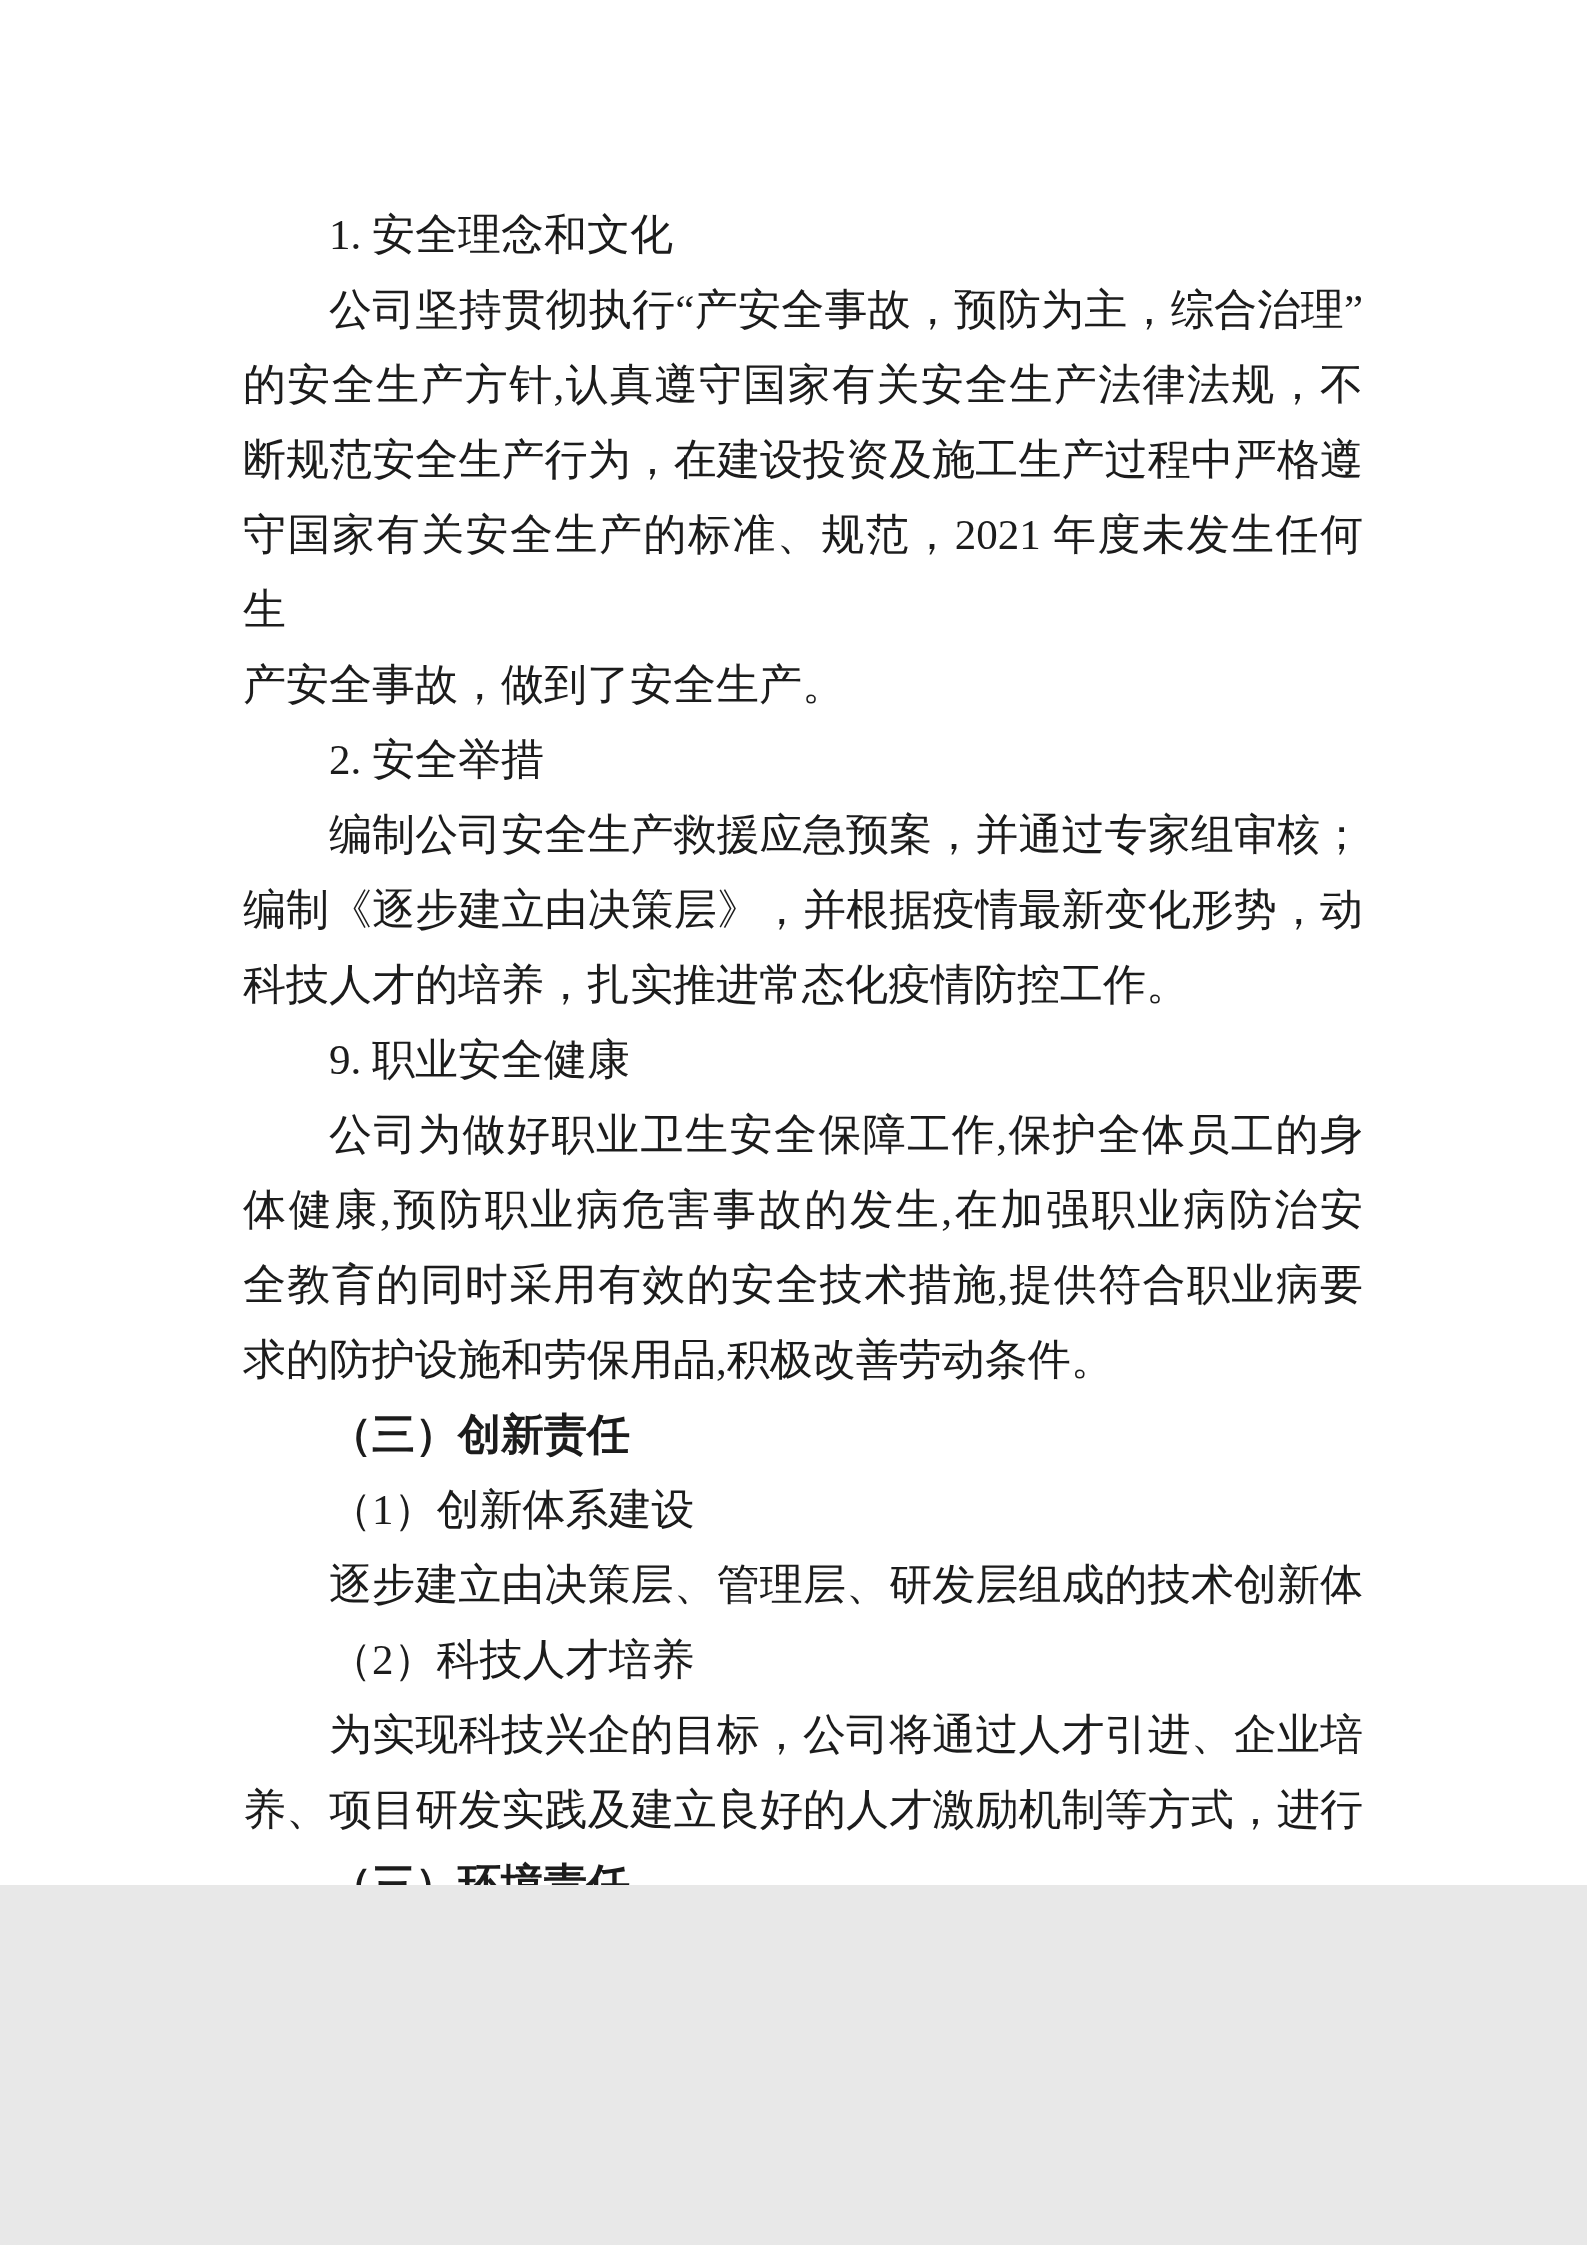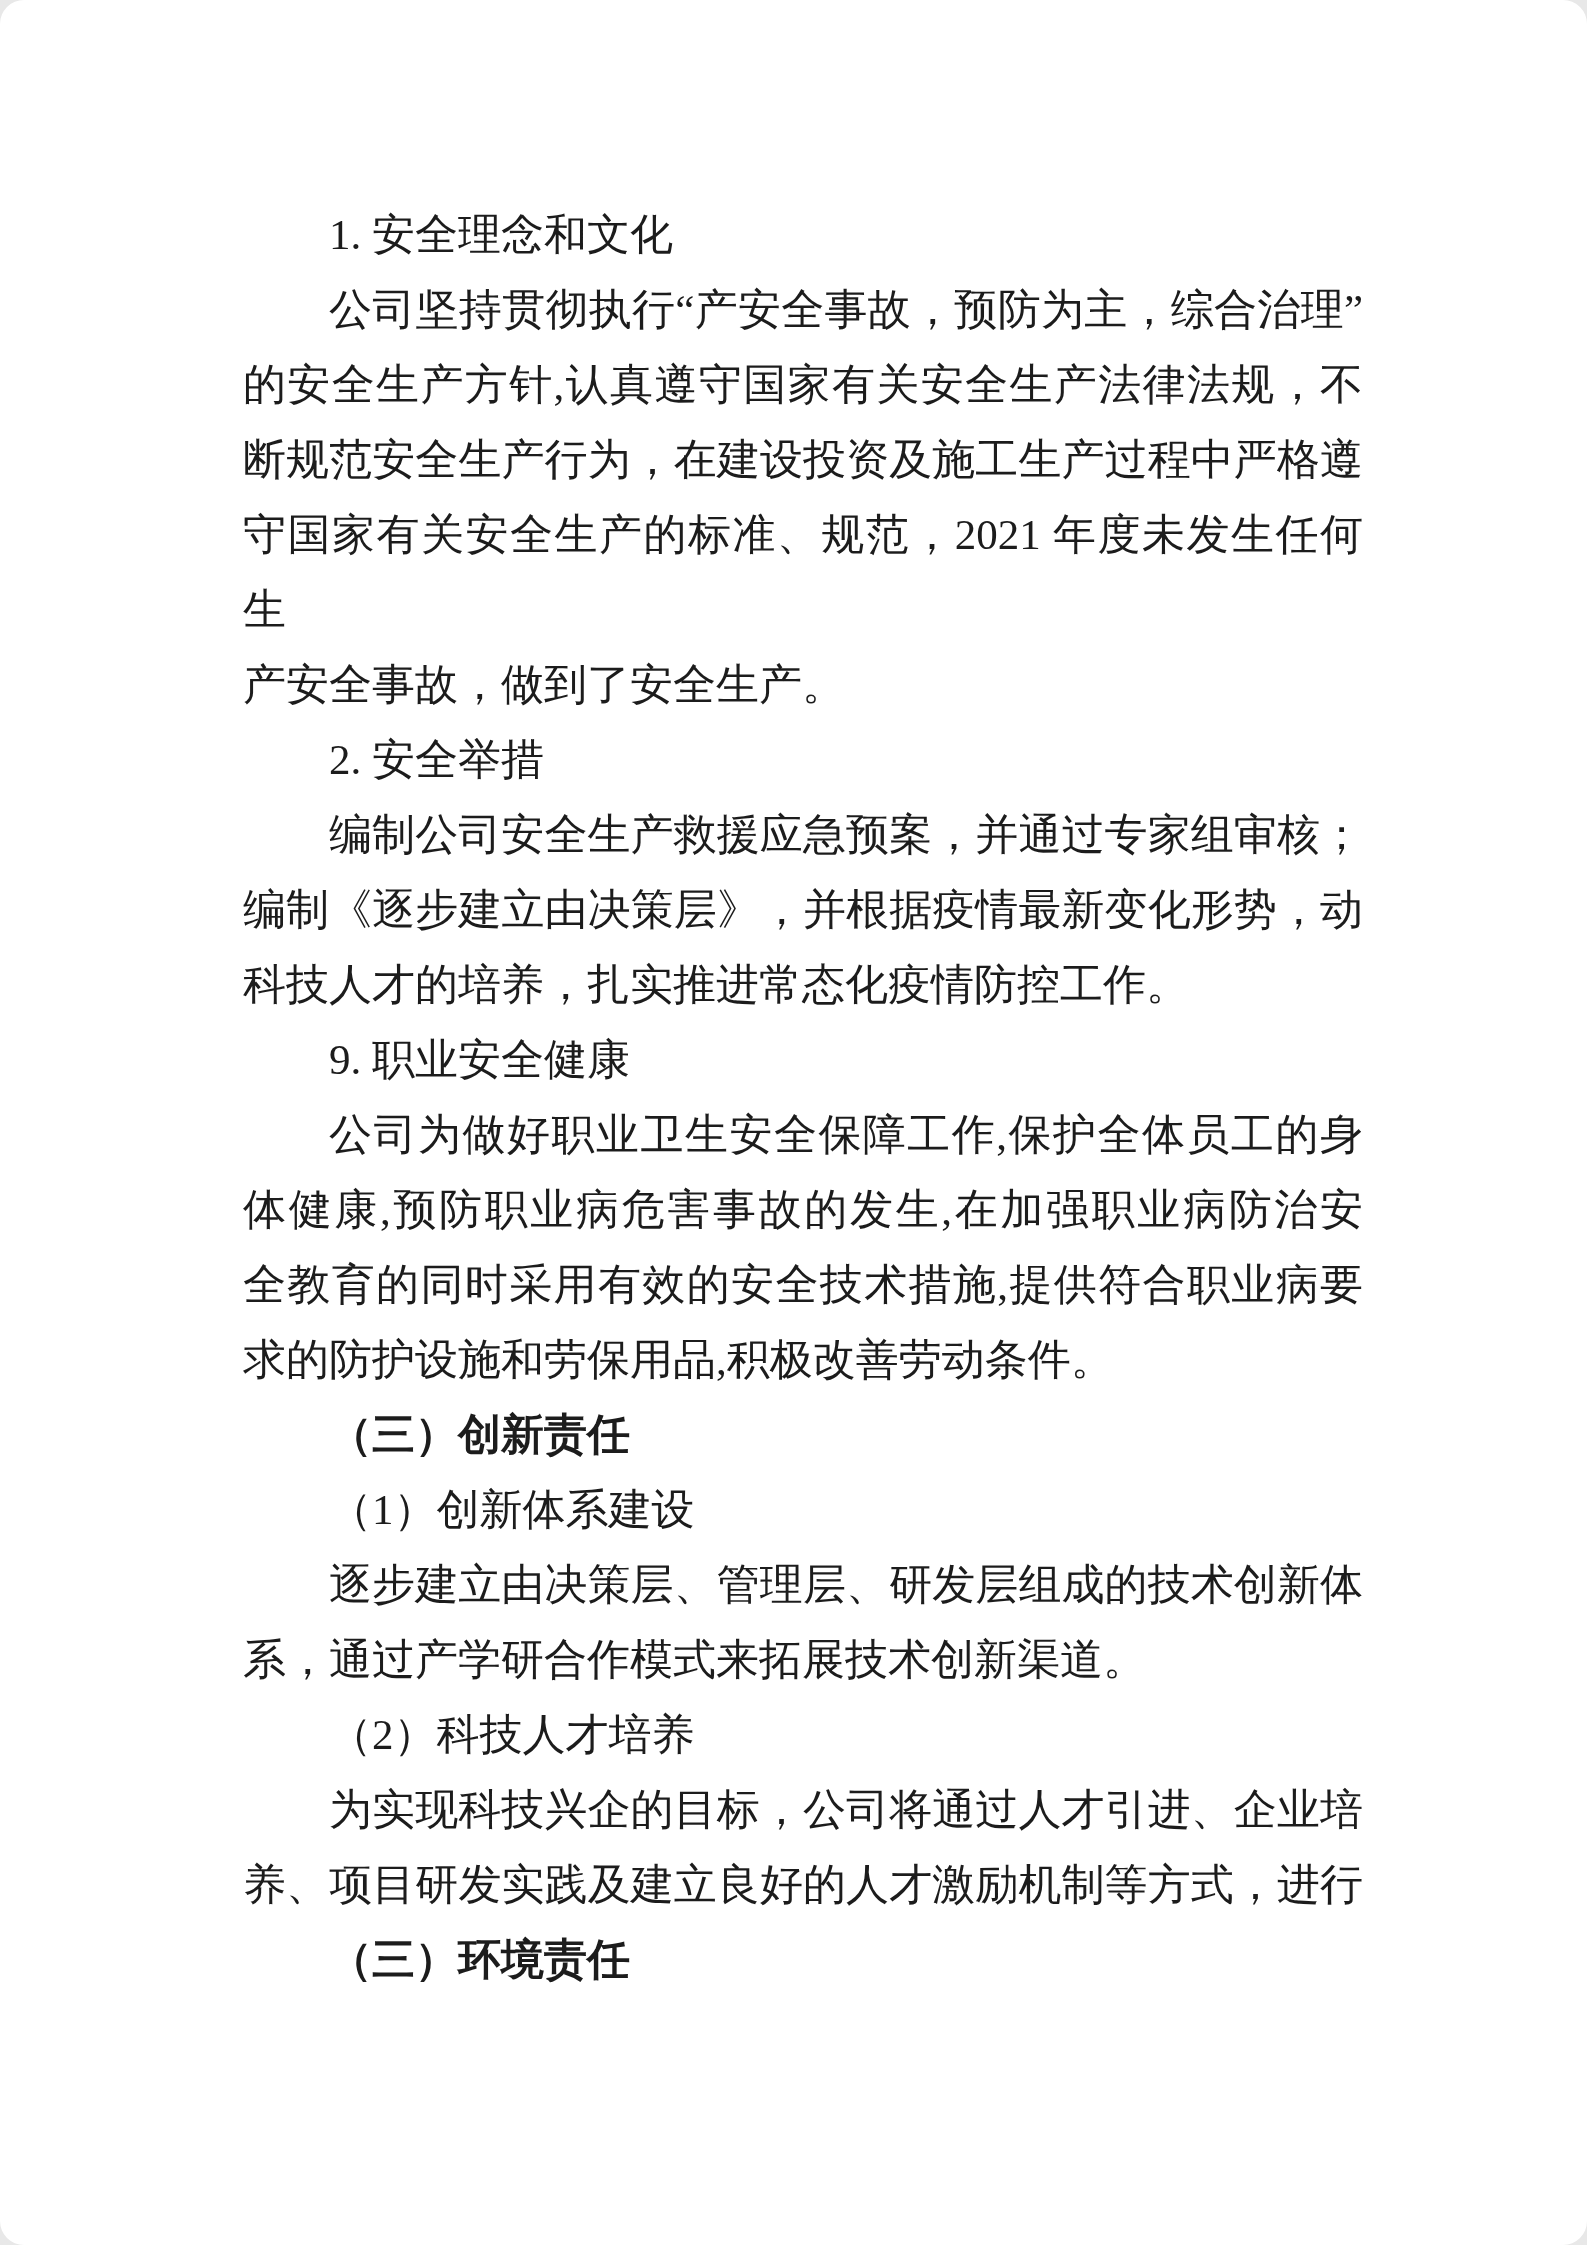--- a/index.html
+++ b/index.html
@@ -3,26 +3,25 @@
 <meta charset="utf-8">
 <style>
   html, body {
     margin: 0;
     padding: 0;
     background: #e8e8e8;
   }
   .page {
     position: relative;
     width: 1587px;
-    height: 2245px;
+    height: 1885px;
     margin: 0 auto;
     background: #ffffff;
     overflow: hidden;
     font-family: "Liberation Serif", "DejaVu Serif", serif;
-    border-radius: 24px;
   }
   .content {
     position: absolute;
     left: 243px;
     top: 197px;
     width: 1120px;
     font-size: 43px;
     line-height: 75px;
     color: #1c1c1c;
     font-weight: normal;
@@ -82,21 +81,20 @@
         <div class="line">求的防护设施和劳保用品,积极改善劳动条件。</div>
       </div>
       <div class="block heading bold">
         <div class="line first">（三）创新责任</div>
       </div>
       <div class="block heading">
         <div class="line first">（1）创新体系建设</div>
       </div>
       <div class="block paragraph">
         <div class="line first fill">逐步建立由决策层、管理层、研发层组成的技术创新体</div>
-        <div class="line">系，通过产学研合作模式来拓展技术创新渠道。</div>
       </div>
       <div class="block heading">
         <div class="line first">（2）科技人才培养</div>
       </div>
       <div class="block paragraph">
         <div class="line first fill">为实现科技兴企的目标，公司将通过人才引进、企业培</div>
         <div class="line fill">养、项目研发实践及建立良好的人才激励机制等方式，进行</div>
       </div>
       <div class="block heading bold">
         <div class="line first">（三）环境责任</div>

